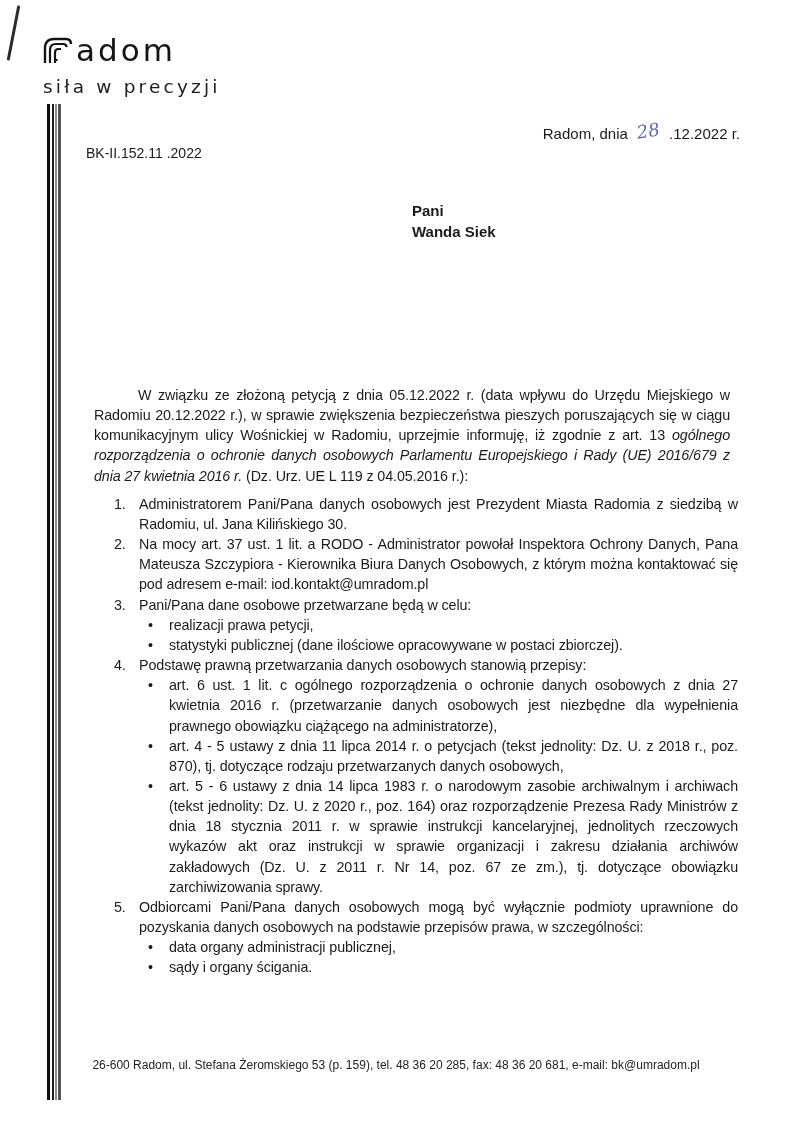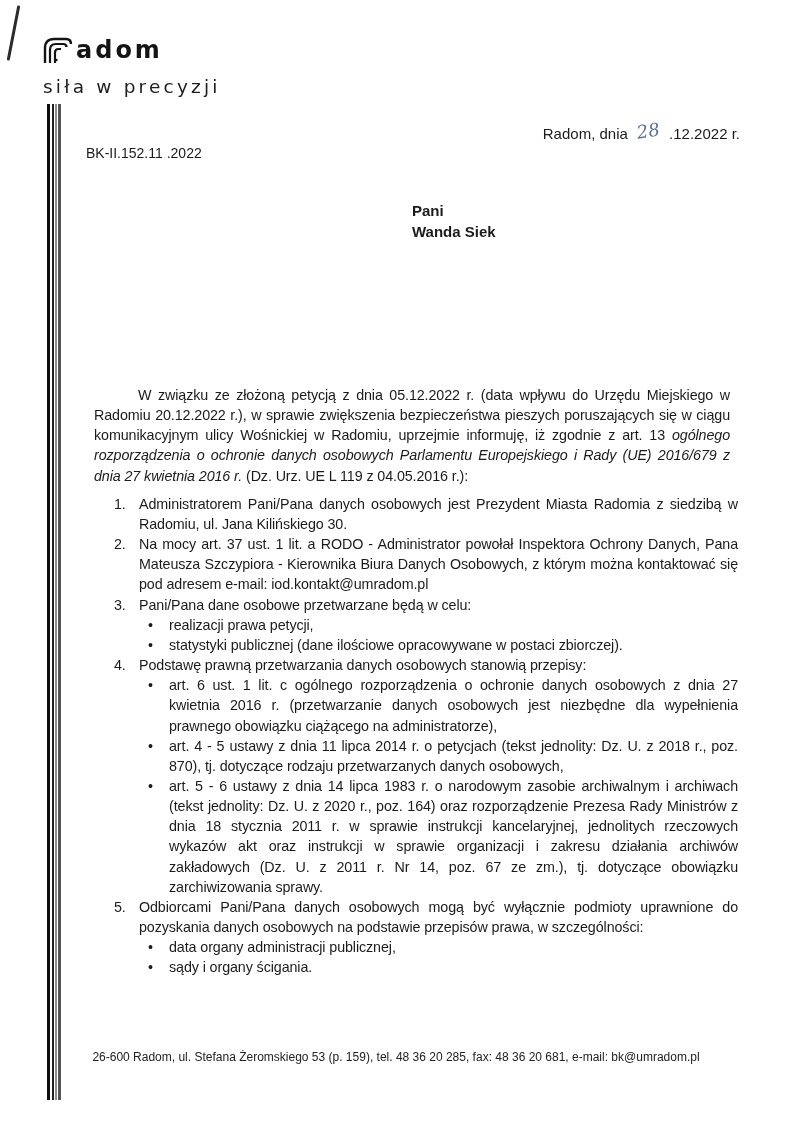--- a/index.html
+++ b/index.html
@@ -18,21 +18,21 @@
     width:2.6px;height:56px;background:#2b2b2b;
     transform:rotate(11deg);border-radius:2px;
   }
 
   
   .logo{position:absolute;left:43px;top:36px;}
   .logo-row{display:flex;align-items:flex-end;}
   .logo-mark{display:block;margin-right:3px;}
   .wordmark{
     font-family:"DejaVu Sans",sans-serif;
-    font-weight:bold;font-size:24px;line-height:27px;
+    font-weight:normal;font-size:31px;line-height:27px;
     letter-spacing:3px;color:#141414;
   }
   .tagline{
     font-family:"DejaVu Sans",sans-serif;
     font-size:18.5px;letter-spacing:3.2px;color:#1e1e1e;
     margin-top:12px;
   }
 
   
   .bars{position:absolute;left:47px;top:104px;height:996px;width:16px;}
@@ -74,21 +74,21 @@
   .bullet-row{display:flex;}
   .bullet-dot{flex:0 0 21px;margin-left:62px;}
   .bullet-text{flex:1;text-align:justify;}
 
   
   .footer{
     position:absolute;left:56px;top:1050px;width:680px;
     text-align:center;
   }
   .f1{font-weight:bold;font-size:12.4px;letter-spacing:0.1px;}
-  .f2{font-size:12px;margin-top:0;color:#222;}
+  .f2{font-size:12px;margin-top:8px;color:#222;}
 </style>
 </head>
 <body>
 
 <div class="page">
 
   <div class="slash"></div>
 
   <div class="logo">
     <div class="logo-row">

